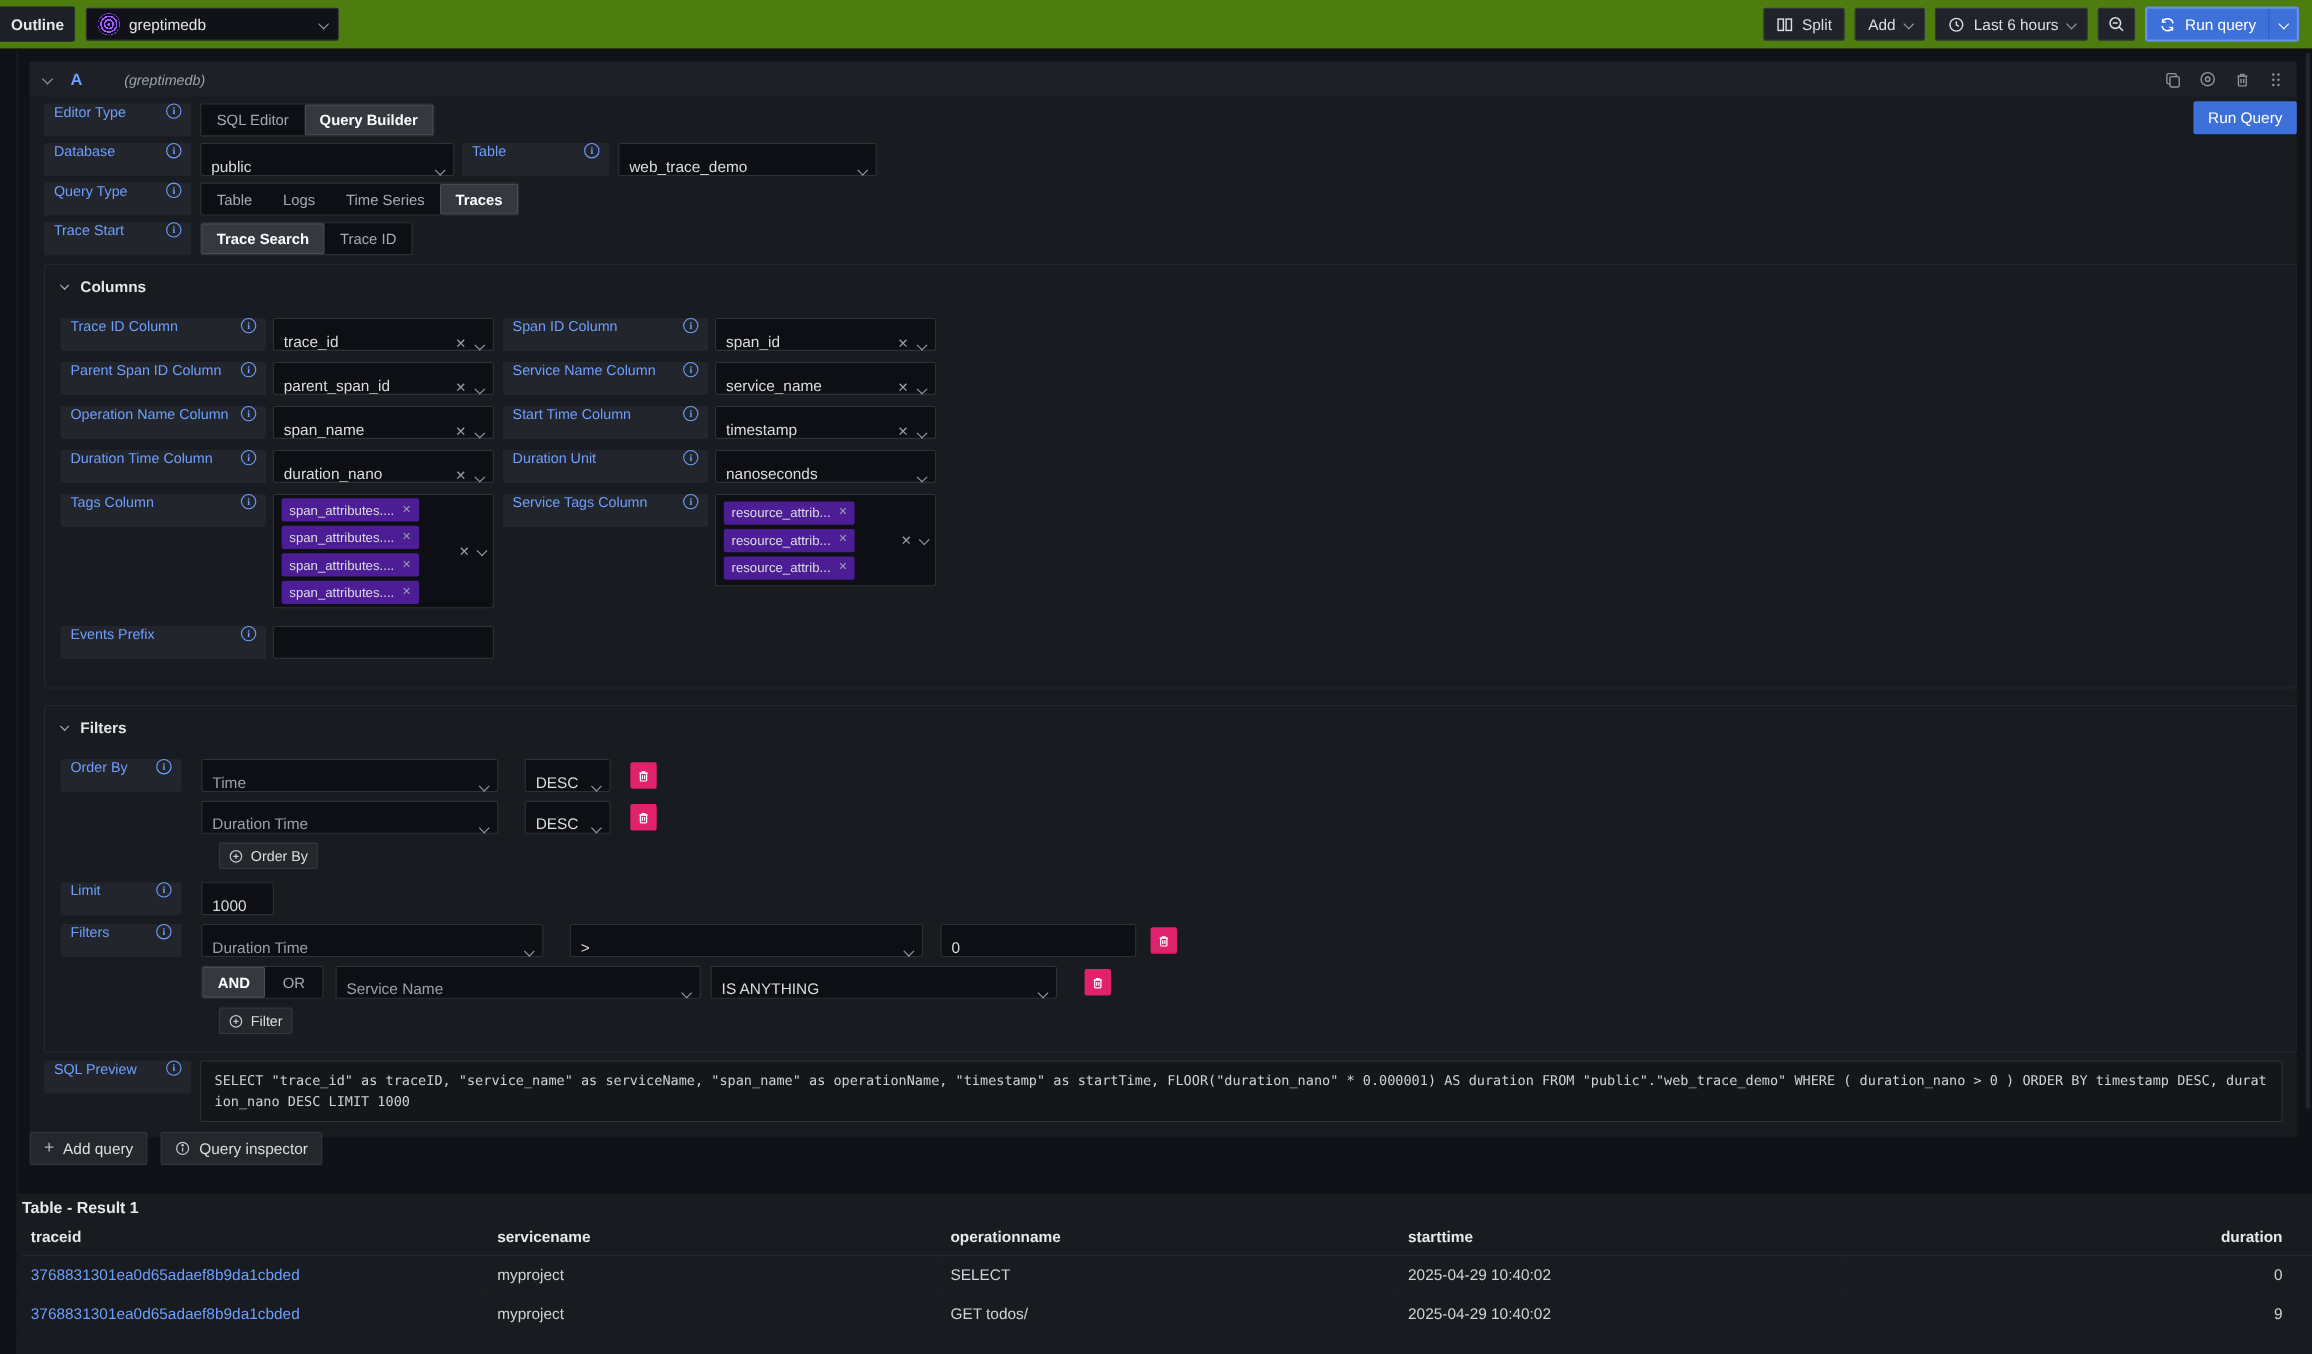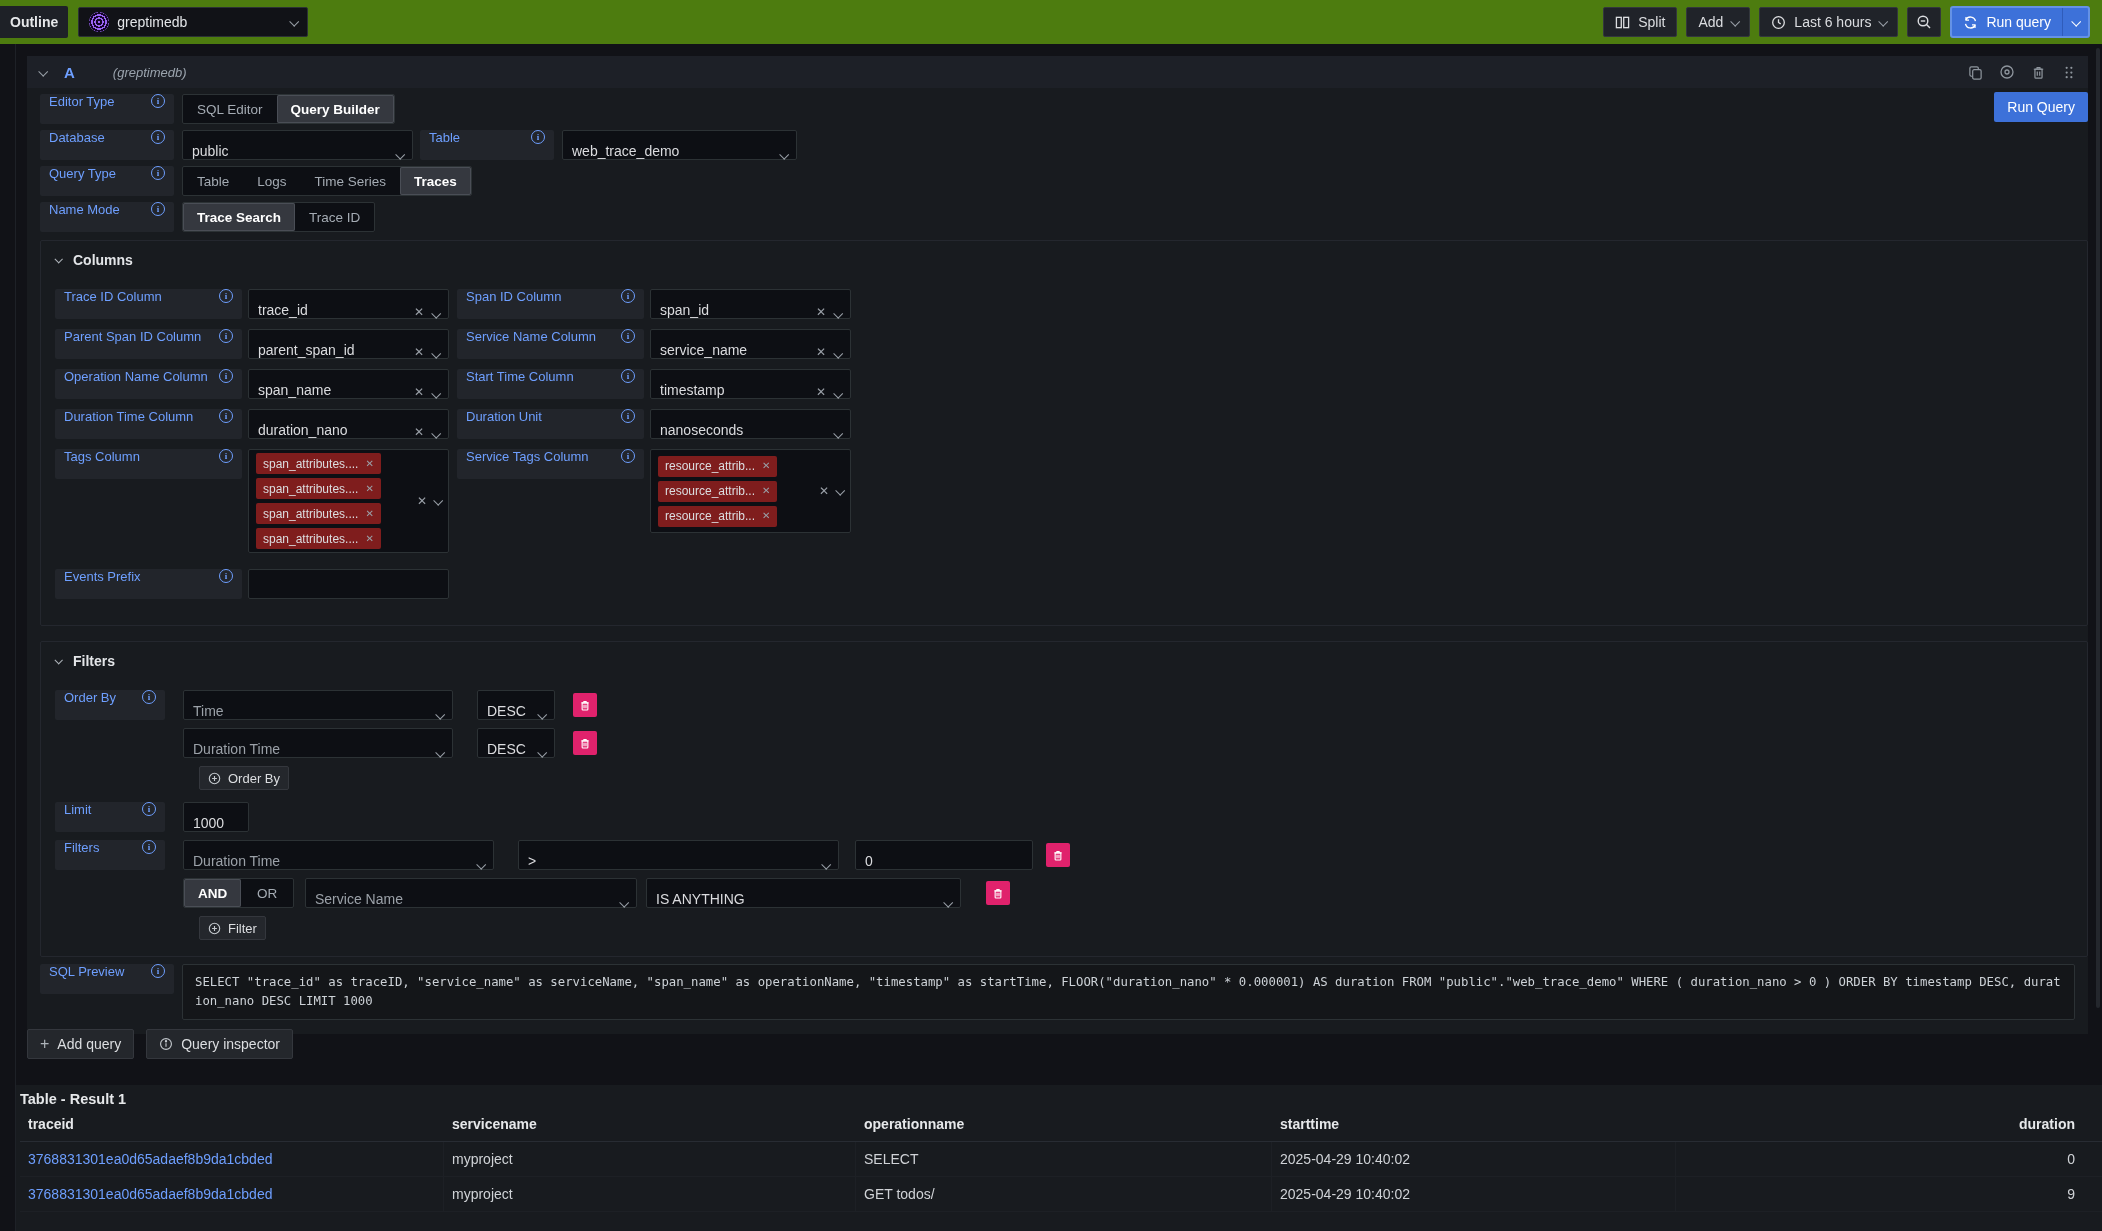--- a/index.html
+++ b/index.html
@@ -72,21 +72,21 @@
   .section-head { display:flex; align-items:center; gap:12px; color:#e3e5e8; font-size:14px; font-weight:700; margin-bottom:21px; }
   .section-head .chev { color:#aeb4ba; width:6px; height:6px; }
 
   .col-row { display:flex; align-items:flex-start; margin-bottom:10px; }
   .col-row .label-box { width:187px; margin-right:6px; }
   .col-row .field { width:201px; }
   .col-row .rgt { margin-left:8px; }
   .multibox { background:#0d0f14; border:1px solid #2c3235; border-radius:2px; width:201px;
     display:flex; align-items:center; padding:5px 7px; gap:6px; }
   .chips { display:flex; flex-direction:column; gap:4px; flex:1; }
-  .chip { background:#7f1d1d; border-radius:2px; height:21px; display:flex; align-items:center; gap:7px;
+  .chip { background:#4c1d95; border-radius:2px; height:21px; display:flex; align-items:center; gap:7px;
     padding:0 7px; font-size:12px; color:#dcdee1; width:fit-content; }
   .chip .xmark { font-size:10px; }
   .multibox .tail { display:flex; align-items:center; gap:7px; color:#9aa0a8; flex:none; }
   .events-input { width:240px; }
 
   .f-row { display:flex; align-items:center; margin-bottom:8px; }
   .f-row .label-box { width:110px; margin-right:18px; }
   .f-row .spacer-lbl { width:128px; flex:none; }
   .sel-ob { width:270px; margin-right:24px; }
   .sel-desc { width:78px; margin-right:18px; }
@@ -258,21 +258,21 @@
       <div class="radio-group" id="query-type-group">
           <div class="radio-opt">Table</div>
           <div class="radio-opt">Logs</div>
           <div class="radio-opt">Time Series</div>
           <div class="radio-opt active">Traces</div>
         </div>
     </div>
 
     <div class="top-row">
       <div class="label-box">
-        <span>Name Mode</span>
+        <span>Trace Start</span>
           <span class="info-icon">i</span>
       </div>
       <div class="radio-group" id="trace-mode-group">
           <div class="radio-opt active">Trace Search</div>
           <div class="radio-opt">Trace ID</div>
         </div>
     </div>
 
     <div class="section">
       <div class="section-head">

